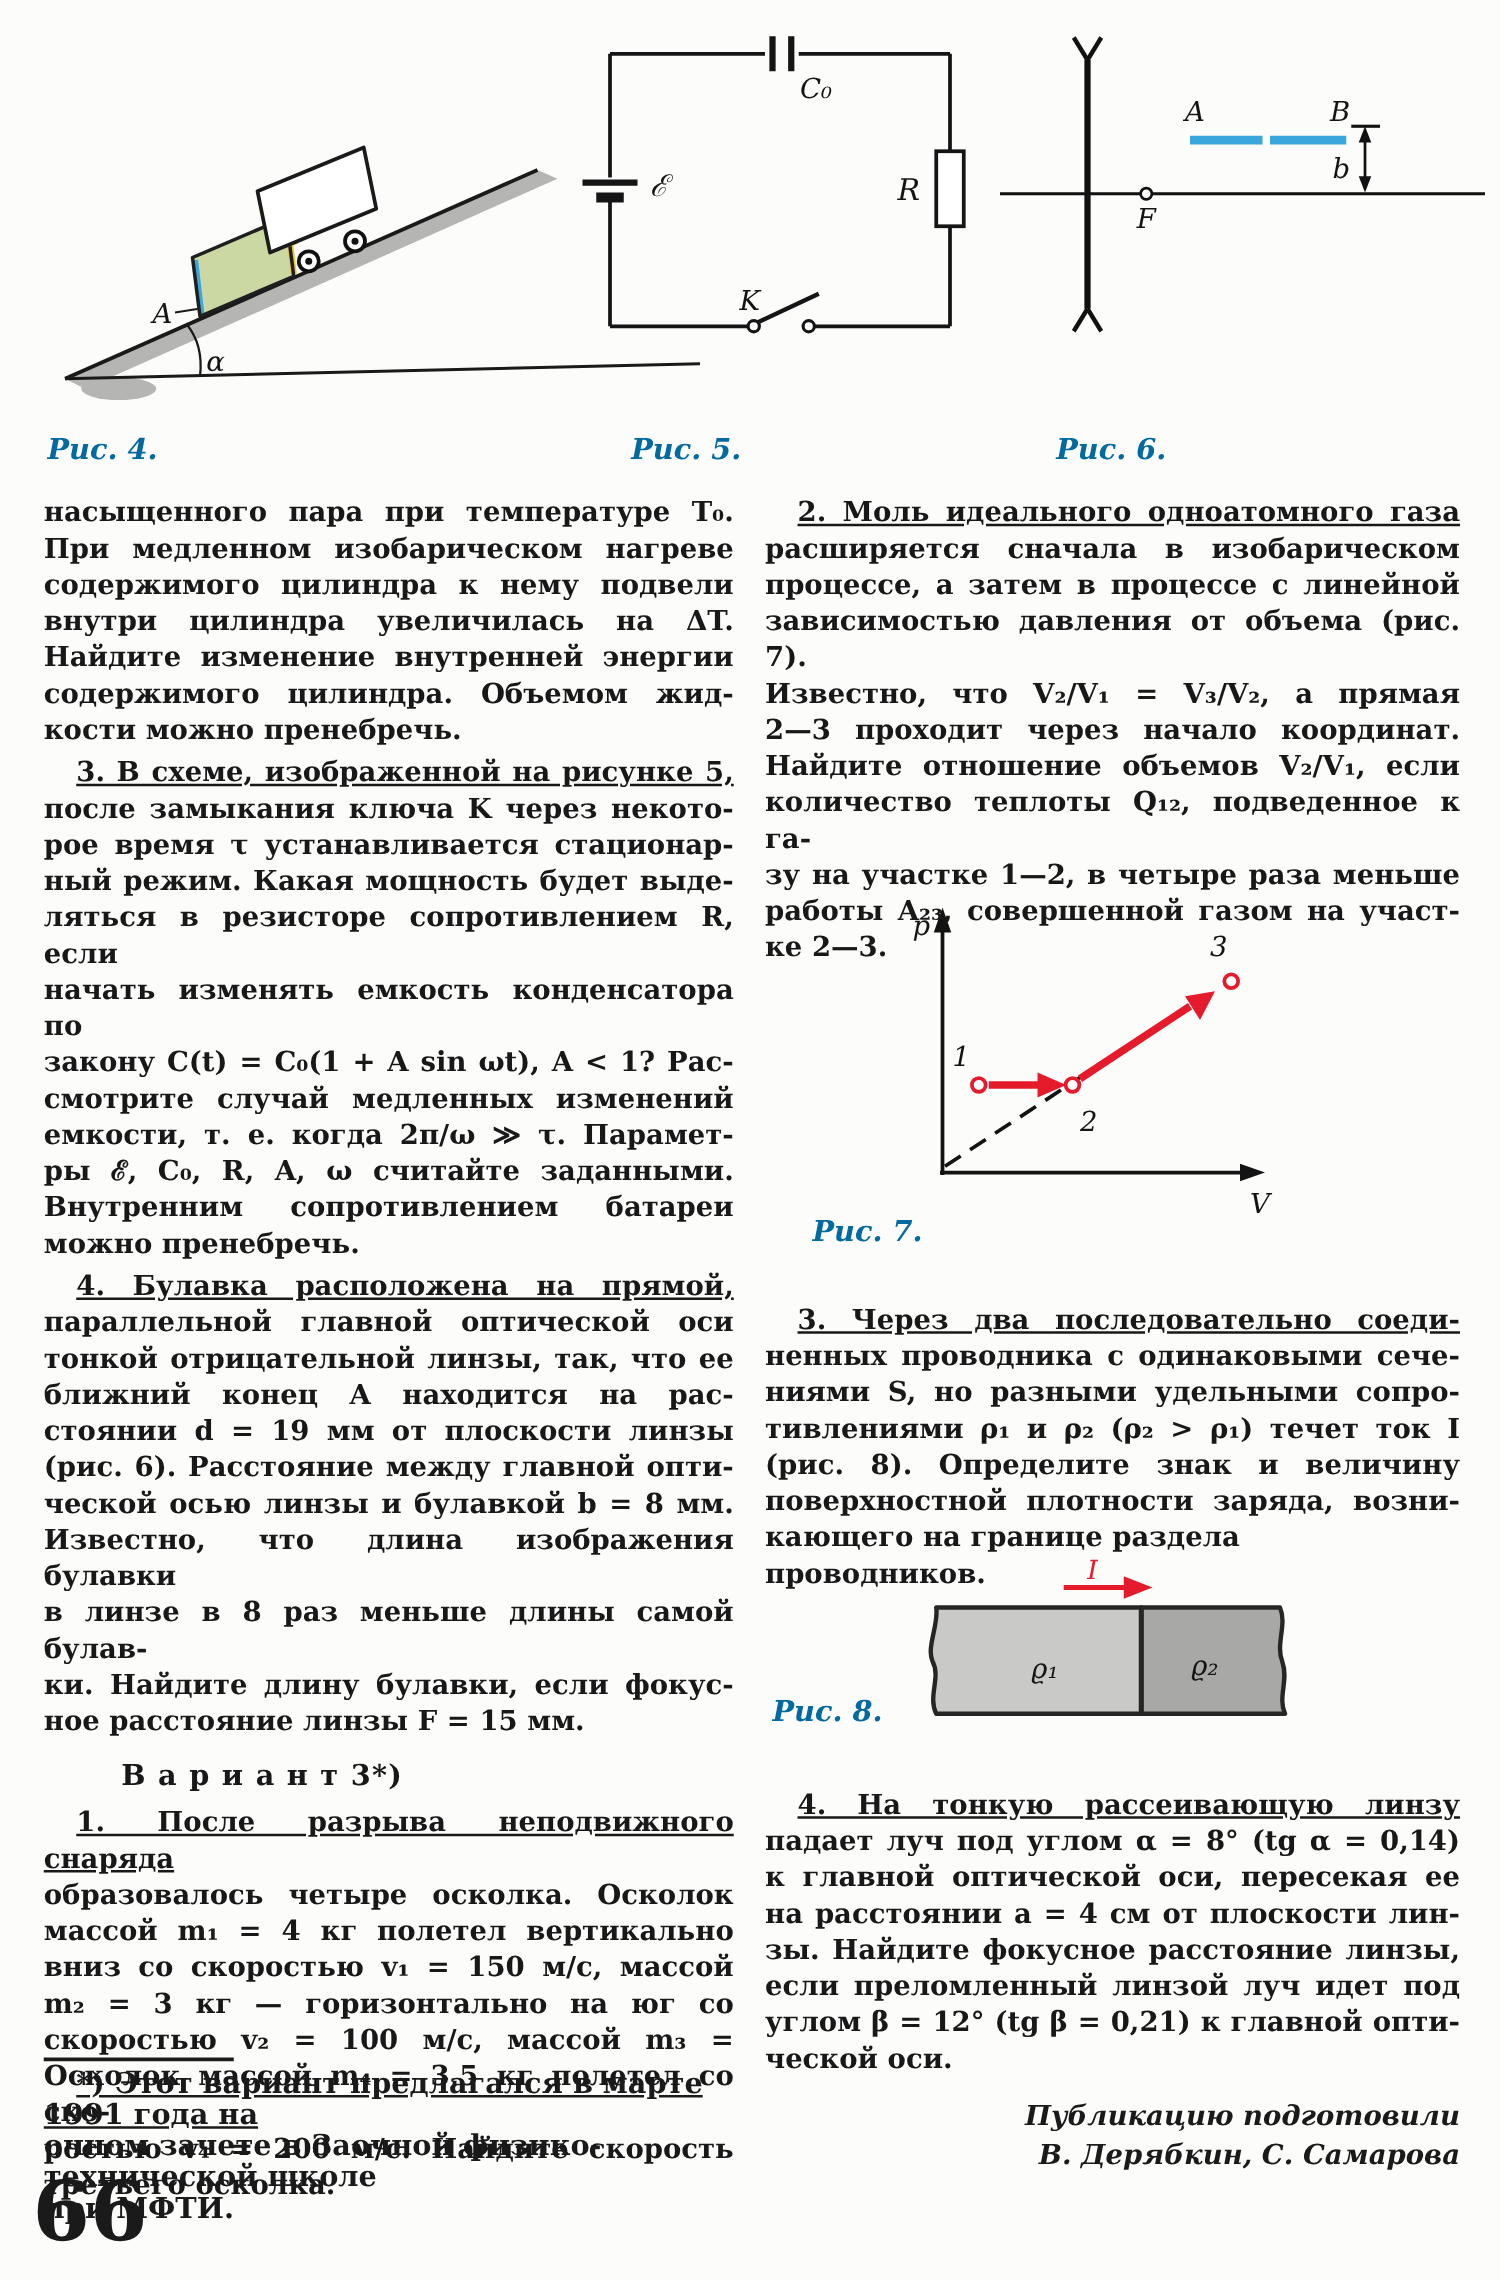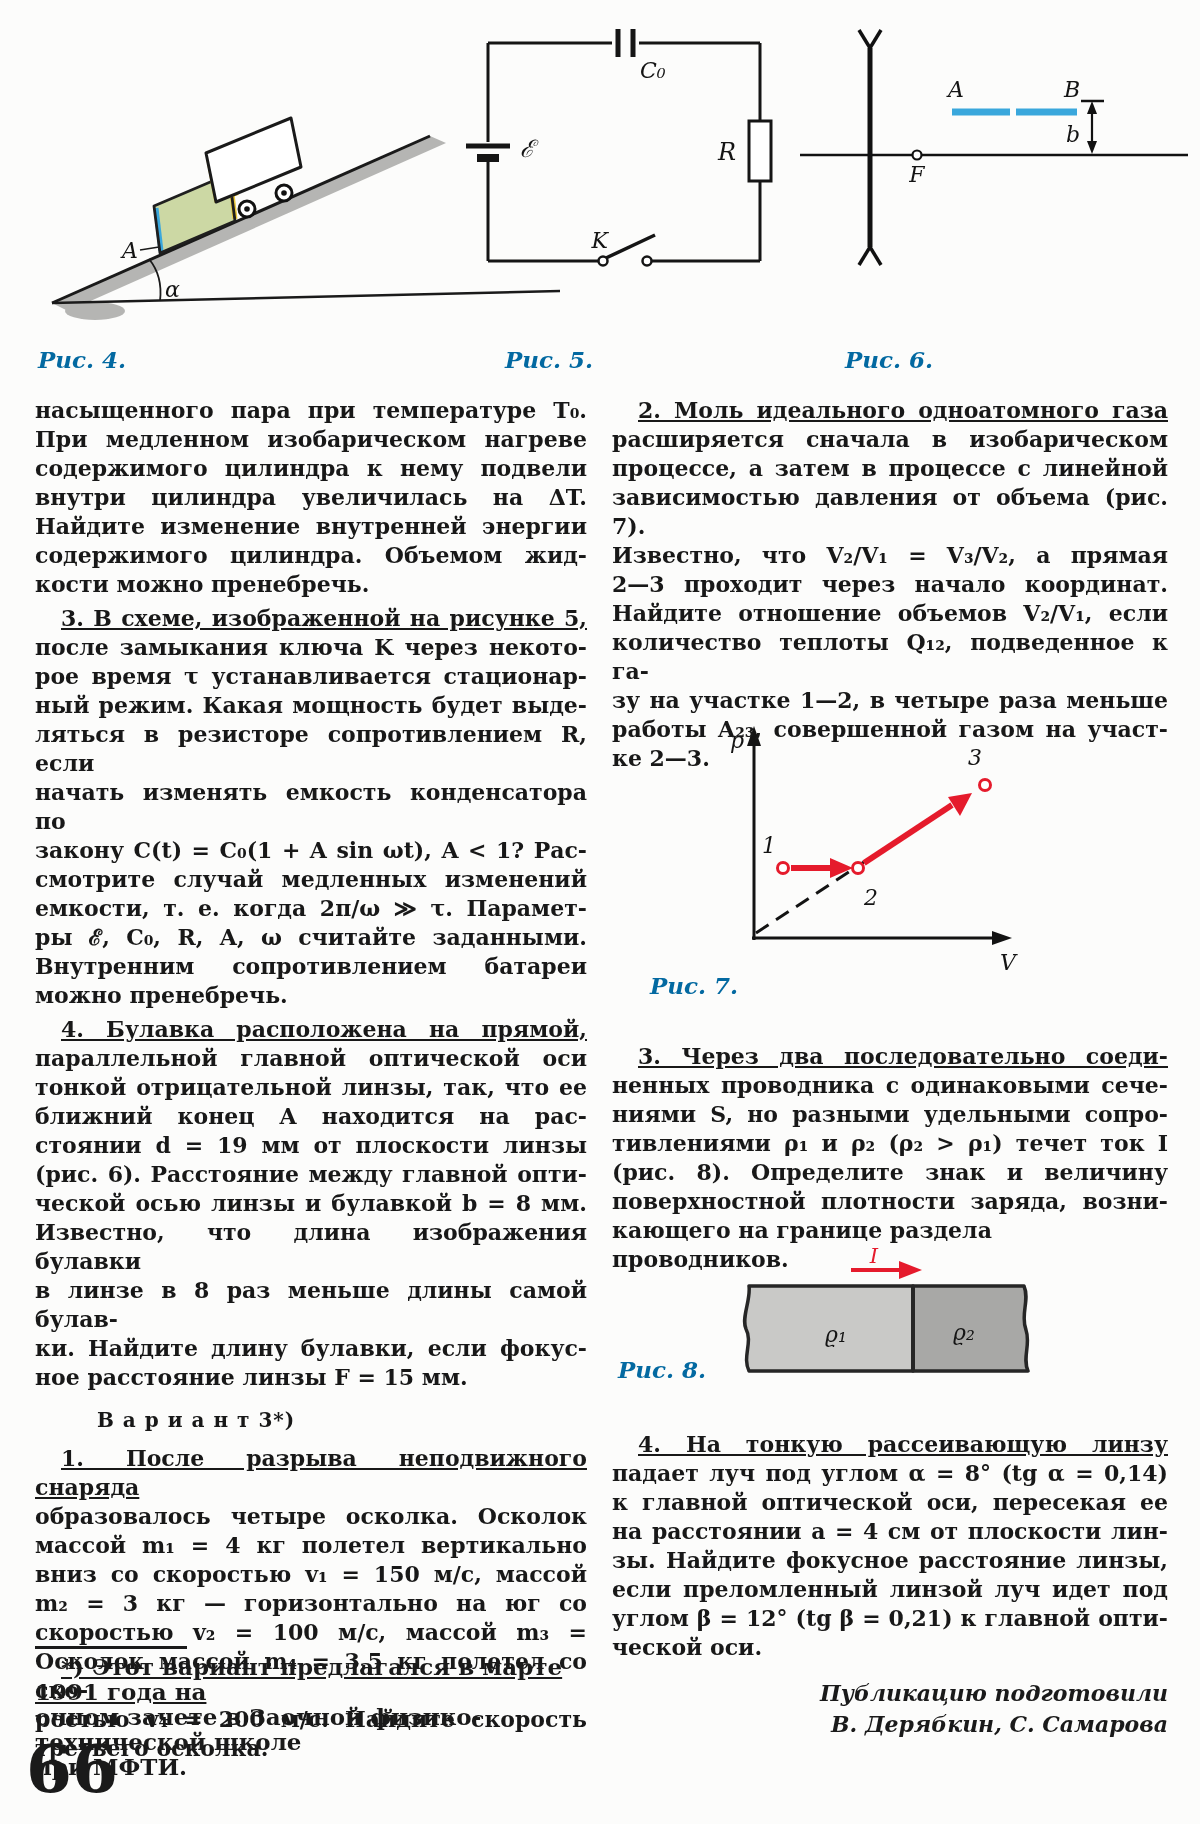--- a/index.html
+++ b/index.html
@@ -14,21 +14,21 @@
   .col{font-size:22px;font-weight:700;line-height:29px;color:#181818;}
   .col .para{margin:0 0 5px 0;}
   .line{white-space:normal;}
   .just{text-align:justify;text-align-last:justify;}
   .indent{text-indent:26px;text-decoration:underline;}
   #col-left{left:35px;top:396px;width:552px;}
   #col-right-1{left:612px;top:396px;width:556px;}
   #col-right-2{left:612px;top:1042px;width:556px;}
   #col-right-3{left:612px;top:1430px;width:556px;}
   .variant-heading{
-    font-size:20px;font-weight:700;margin:14px 0 9px 0;padding-left:62px;
+    font-size:23px;font-weight:700;margin:14px 0 9px 0;padding-left:62px;
     letter-spacing:1px;
   }
   
   .figcap{font-style:italic;font-weight:600;font-size:23px;color:#0369a1;}
   #cap4{left:38px;top:346px;}
   #cap5{left:505px;top:346px;}
   #cap6{left:845px;top:346px;}
   #cap7{left:618px;top:972px;margin-left:32px;}
   #cap8{left:618px;top:1356px;}
   

